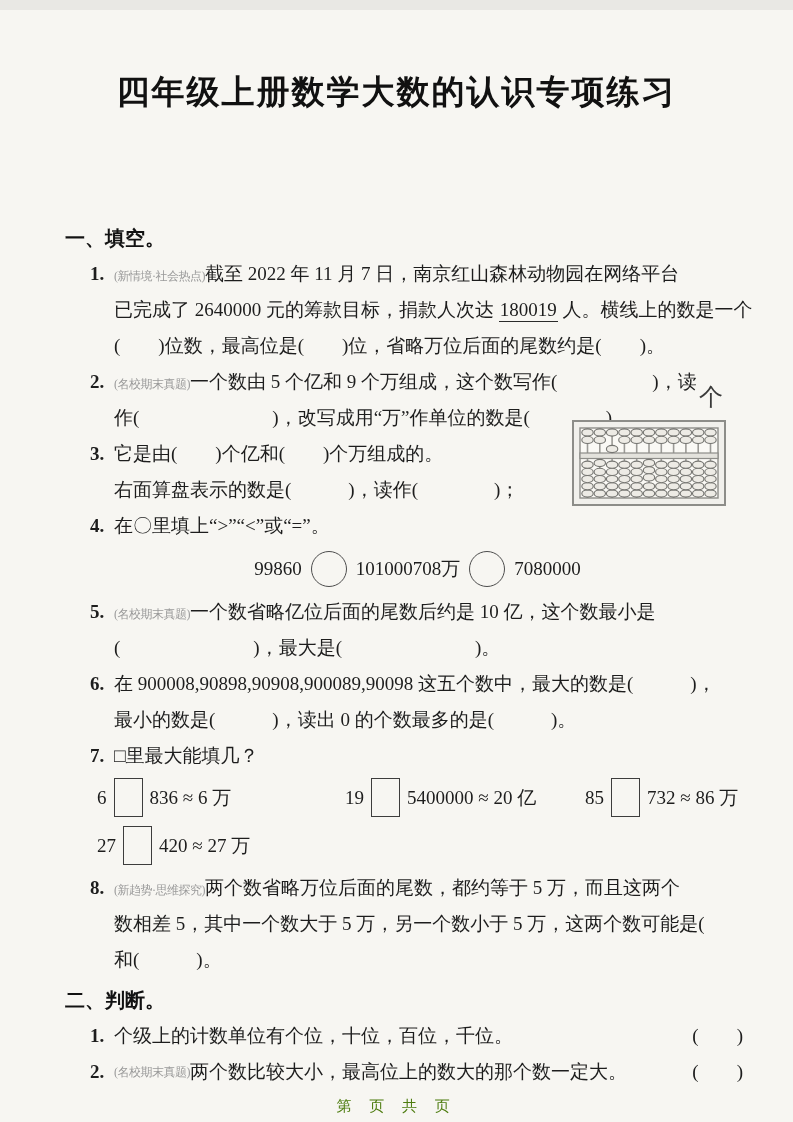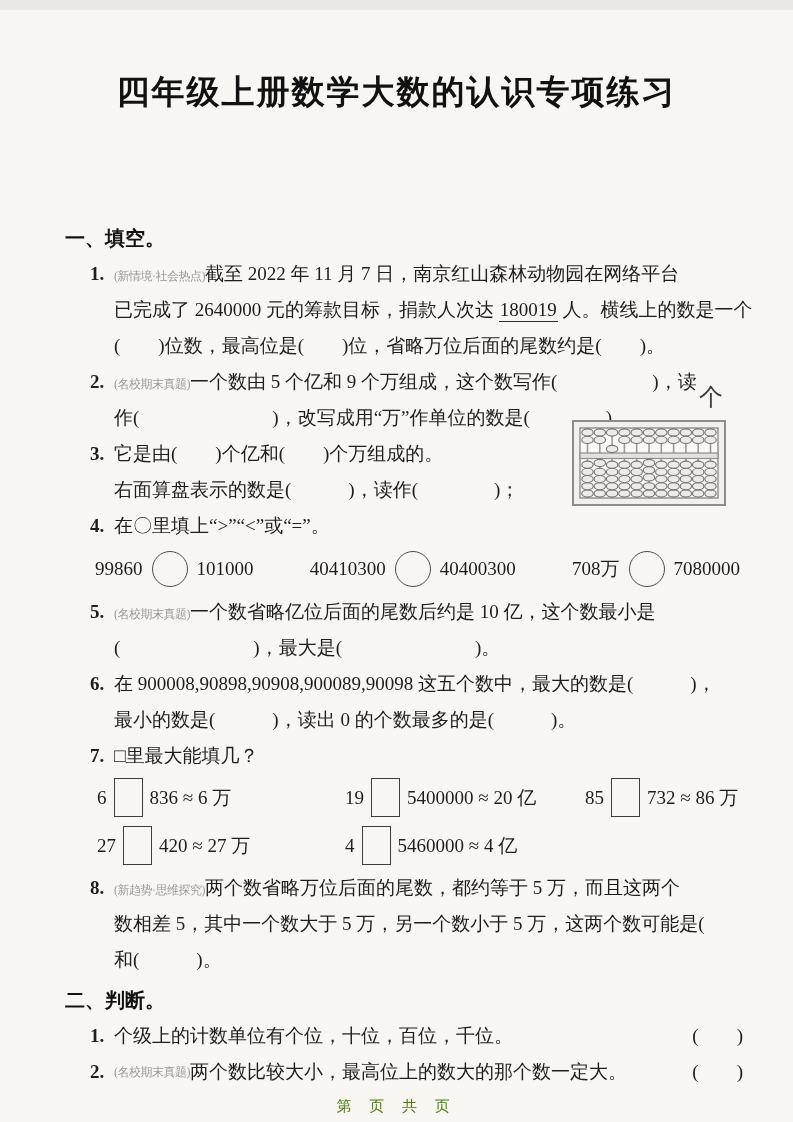--- a/index.html
+++ b/index.html
@@ -23,21 +23,21 @@
     white-space:pre;
   }
   .q{position:relative;margin-left:25px;padding-left:24px;}
   .qnum{position:absolute;left:0;top:0;height:36px;line-height:36px;font-weight:700;}
   .line{height:36px;line-height:36px;white-space:pre;}
   .tag{color:#9a9a9a;font-size:12px;letter-spacing:-0.5px;}
   .u{border-bottom:1.6px solid #2b2b2b;padding:0 1px 1px 1px;}
   
   .cmp-row{
     height:50px;line-height:50px;margin-left:-19px;width:645px;
-    display:flex;justify-content:space-between;white-space:pre;
+    display:flex;justify-content:center;white-space:pre;
   }
   .cmp{display:inline-block;}
   .circle{
     display:inline-block;width:34px;height:34px;border:1.6px solid #4d4d4d;
     border-radius:50%;vertical-align:middle;margin:-4px 9px 0 9px;background:transparent;
   }
   
   .q7-row{
     height:48px;line-height:48px;margin-left:-17px;
     display:grid;grid-template-columns:248px 240px auto;white-space:pre;
@@ -90,21 +90,20 @@
       <span class="qnum">3.</span>
       <div class="line">它是由(　　)个亿和(　　)个万组成的。</div>
       <div class="line">右面算盘表示的数是(　　　)，读作(　　　　)；</div>
     </div>
 
     <div class="q">
       <span class="qnum">4.</span>
       <div class="line">在〇里填上“&gt;”“&lt;”或“=”。</div>
       <div class="cmp-row">
         <span class="cmp"><span>99860</span><span class="circle"></span><span>101000</span></span>
-        <span class="cmp"><span>40410300</span><span class="circle"></span><span>40400300</span></span>
         <span class="cmp"><span>708万</span><span class="circle"></span><span>7080000</span></span>
       </div>
     </div>
 
     <div class="q">
       <span class="qnum">5.</span>
       <div class="line"><span class="tag">(名校期末真题)</span><span>一个数省略亿位后面的尾数后约是 10 亿，这个数最小是</span></div>
       <div class="line">(　　　　　　　)，最大是(　　　　　　　)。</div>
     </div>
 
@@ -117,21 +116,20 @@
     <div class="q">
       <span class="qnum">7.</span>
       <div class="line">□里最大能填几？</div>
       <div class="q7-row">
         <span><span>6</span><span class="box"></span><span>836 ≈ 6 万</span></span>
         <span><span>19</span><span class="box"></span><span>5400000 ≈ 20 亿</span></span>
         <span><span>85</span><span class="box"></span><span>732 ≈ 86 万</span></span>
       </div>
       <div class="q7-row">
         <span><span>27</span><span class="box"></span><span>420 ≈ 27 万</span></span>
-        <span><span>4</span><span class="box"></span><span>5460000 ≈ 4 亿</span></span>
       </div>
     </div>
 
     <div class="q">
       <span class="qnum">8.</span>
       <div class="line"><span class="tag">(新趋势·思维探究)</span><span>两个数省略万位后面的尾数，都约等于 5 万，而且这两个</span></div>
       <div class="line">数相差 5，其中一个数大于 5 万，另一个数小于 5 万，这两个数可能是(　　　　　)</div>
       <div class="line">和(　　　)。</div>
     </div>
 

